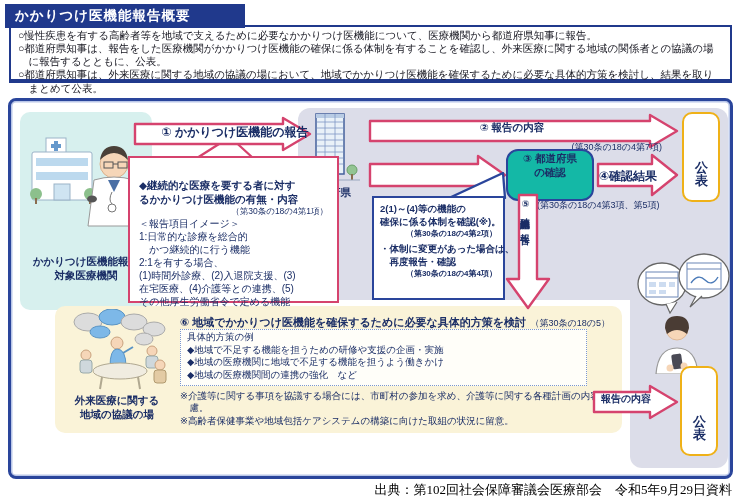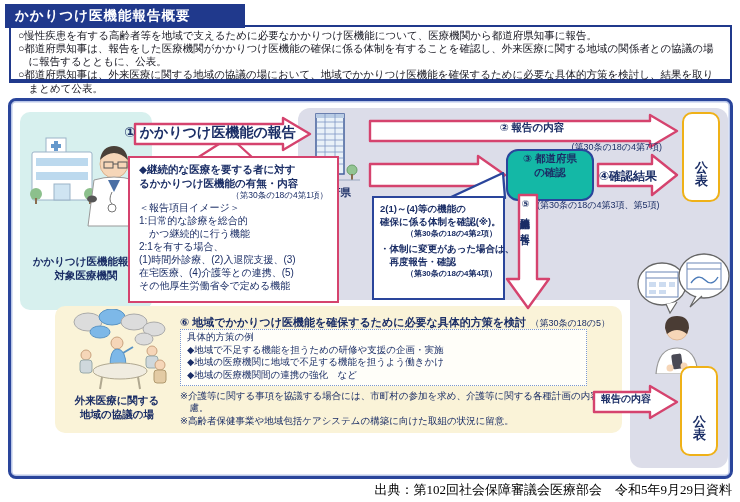--- a/index.html
+++ b/index.html
@@ -21,21 +21,21 @@
   .panel{border-radius:12px;background:#dcdde9;}
   .panel-cyan{left:20px;top:112px;width:132px;height:198px;background:#d7f0ee;border-radius:10px;}
   .panel-cream{left:55px;top:306px;width:567px;height:127px;background:#faf3d8;border-radius:10px;}
 
   .lbl{font-weight:bold;color:#1b2e66;text-align:center;}
   .small-ref{font-size:9px;color:#1b2e66;white-space:nowrap;}
 
   .arrow-label{font-weight:bold;color:#1b2e66;text-align:center;white-space:nowrap;}
 
   .pink-box{left:128px;top:156px;width:211px;height:147px;border:2.5px solid #d5436e;background:#fff;
-    box-sizing:border-box;padding:4px 9px;font-size:10px;line-height:13px;color:#1b2e66;z-index:5;}
+    box-sizing:border-box;padding:20px 9px;font-size:10px;line-height:13px;color:#1b2e66;z-index:5;}
   .pink-box div{white-space:nowrap;}
   .pink-box .b{font-weight:bold;font-size:10.5px;line-height:14px;}
   .pink-box .ref{font-size:8.5px;text-align:right;line-height:11px;}
 
   .blue-callout{left:372px;top:196px;width:133px;height:104px;border:2.5px solid #2a459b;background:#fff;
     box-sizing:border-box;padding:5px 6px;font-size:9.5px;font-weight:bold;line-height:12.5px;color:#1b2e66;z-index:5;}
   .blue-callout div{white-space:nowrap;}
   .blue-callout .ref{font-size:8px;font-weight:bold;text-align:right;line-height:11px;}
   .blue-callout .gap{margin-top:4px;}
 
@@ -144,41 +144,41 @@
   <div class="abs" style="left:196px;top:136px;z-index:4;">
     <svg width="60" height="23" viewBox="0 0 60 23">
         <polygon points="1,22 34,1 57,22" fill="#fff" stroke="#d5436e" stroke-width="2.3" stroke-linejoin="round"></polygon>
       </svg>
   </div>
   <div class="abs" style="left:133px;top:115px;z-index:5;">
     <svg width="180" height="38" viewBox="0 0 180 38">
         <polygon points="2,9 150,9 150,3 177,19 150,35 150,29 2,29" fill="#fff" stroke="#d5436e" stroke-width="2.4" stroke-linejoin="round"></polygon>
       </svg>
   </div>
-  <div class="abs arrow-label" style="left:124px;top:124px;width:158px;font-size:14px;z-index:6;">① かかりつけ医機能の報告</div>
+  <div class="abs arrow-label" style="left:156px;top:124px;width:158px;font-size:12px;z-index:6;">① かかりつけ医機能の報告</div>
 
   <div class="abs pink-box">
     <div class="b">◆継続的な医療を要する者に対す</div>
     <div class="b">るかかりつけ医機能の有無・内容</div>
     <div class="ref">（第30条の18の4第1項）</div>
     <div>＜報告項目イメージ＞</div>
     <div>1:日常的な診療を総合的</div>
     <div>　かつ継続的に行う機能</div>
     <div>2:1を有する場合、</div>
     <div>(1)時間外診療、(2)入退院支援、(3)</div>
     <div>在宅医療、(4)介護等との連携、(5)</div>
     <div>その他厚生労働省令で定める機能</div>
   </div>
 
   <div class="abs" style="left:368px;top:112px;z-index:4;">
     <svg width="312" height="38" viewBox="0 0 312 38">
         <polygon points="2,9 282,9 282,3 309,19 282,35 282,29 2,29" fill="#fff" stroke="#d5436e" stroke-width="2.4" stroke-linejoin="round"></polygon>
       </svg>
   </div>
-  <div class="abs arrow-label" style="left:452px;top:121px;width:160px;font-size:10.5px;z-index:5;">② 報告の内容</div>
+  <div class="abs arrow-label" style="left:432px;top:121px;width:160px;font-size:10.5px;z-index:5;">② 報告の内容</div>
   <div class="abs small-ref" style="left:540px;top:141px;width:122px;text-align:right;z-index:4;">(第30条の18の4第7項)</div>
 
   <div class="abs" style="left:368px;top:153px;z-index:4;">
     <svg width="140" height="44" viewBox="0 0 140 44">
         <polygon points="2,11 110,11 110,3 137,22 110,41 110,33 2,33" fill="#fff" stroke="#d5436e" stroke-width="2.4" stroke-linejoin="round"></polygon>
       </svg>
   </div>
   <div class="abs box3">
     <div>③ 都道府県</div>
     <div>の確認</div>

